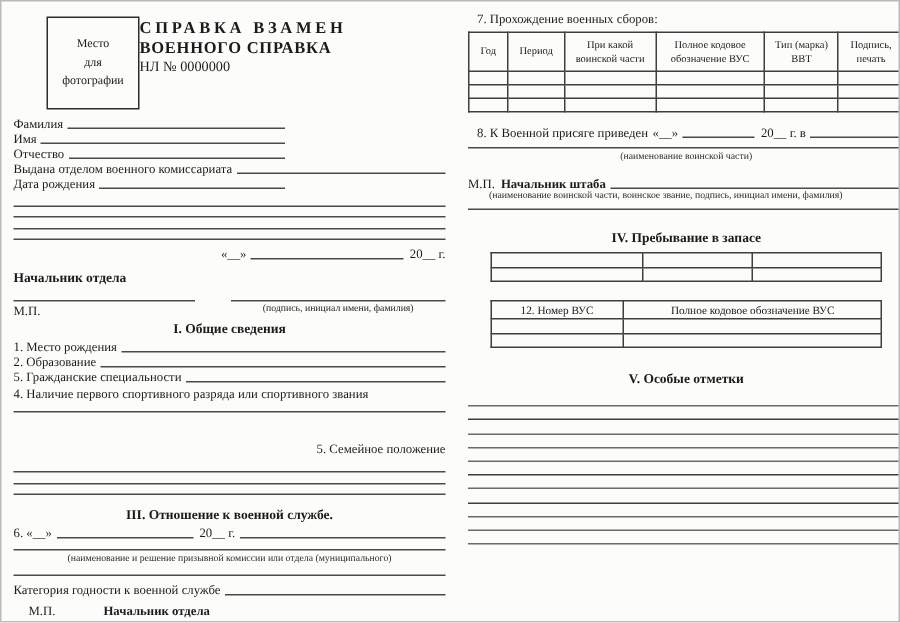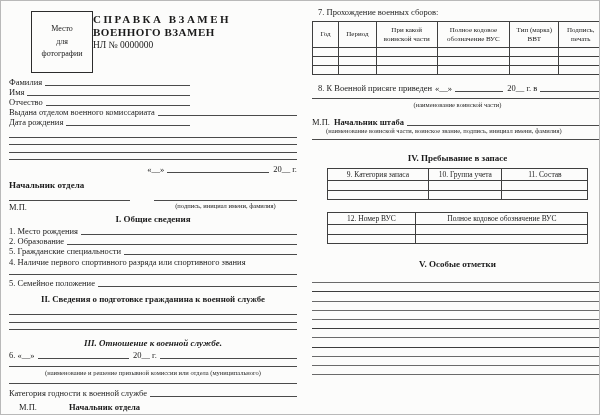--- a/index.html
+++ b/index.html
@@ -65,21 +65,21 @@
   <div class="col col-left">
 
     <div class="head">
       <div class="photo-box">
         <div>Место</div>
         <div>для</div>
         <div>фотографии</div>
       </div>
       <div class="title-block">
         <div class="t1">СПРАВКА ВЗАМЕН</div>
-        <div class="t2">ВОЕННОГО ВЗАМЕН</div>
+        <div class="t2">ВОЕННОГО СПРАВКА</div>
         <div class="t3">НЛ № 0000000</div>
       </div>
     </div>
 
     <div class="frow w63">
       <span class="lbl">Фамилия</span>
         <span class="ul"></span>
     </div>
     <div class="frow w63">
       <span class="lbl">Имя</span>
@@ -132,32 +132,31 @@
     <div class="frow">
       <span class="lbl">2. Образование</span>
         <span class="ul"></span>
     </div>
     <div class="frow">
       <span class="lbl">5. Гражданские специальности</span>
         <span class="ul"></span>
     </div>
     <div style="font-size:8.5px; margin-top:1px;">4. Наличие первого спортивного разряда или спортивного звания</div>
     <div class="bline"></div>
-    <div class="frow" style="margin-top:3px;">
+    <div class="frow" style="margin-top:19px;flex-direction:column;">
       <span class="lbl">5. Семейное положение</span>
         <span class="ul"></span>
     </div>
 
-    <div class="sec-h" style="font-size:8.8px; margin-top:6px;">II. Сведения о подготовке гражданина к военной службе</div>
     <div class="gap4"></div>
     <div class="bline"></div>
     <div class="bline"></div>
     <div class="bline"></div>
 
-    <div class="sec-h" style="margin-top:8px;font-style:italic;">III. Отношение к военной службе.</div>
+    <div class="sec-h" style="margin-top:8px;">III. Отношение к военной службе.</div>
 
     <div class="frow" style="margin-top:2px;">
       <span class="lbl">6. «__»</span>
         <span class="ul" style="flex:2;"></span>
         <span class="lbl" style="margin-left:4px;">20__ г.</span>
         <span class="ul" style="flex:3;"></span>
     </div>
     <div class="gap3"></div>
     <div class="bline" style="height:4px;"></div>
     <div class="small center" style="padding-top:2px;">(наименование и решение призывной комиссии или отдела (муниципального)</div>
@@ -245,25 +244,20 @@
     <div class="sec-h" style="margin-top:13px;">IV. Пребывание в запасе</div>
     <div class="gap5"></div>
 
     <table class="tbl-iv">
       <colgroup>
           <col style="width:39%">
           <col style="width:28%">
           <col style="width:33%">
         </colgroup>
       <tbody>
-          <tr>
-        <th>9. Категория запаса</th>
-        <th>10. Группа учета</th>
-        <th>11. Состав</th>
-      </tr>
       <tr>
             <td></td>
             <td></td>
             <td></td>
           </tr>
       <tr>
             <td></td>
             <td></td>
             <td></td>
           </tr>

